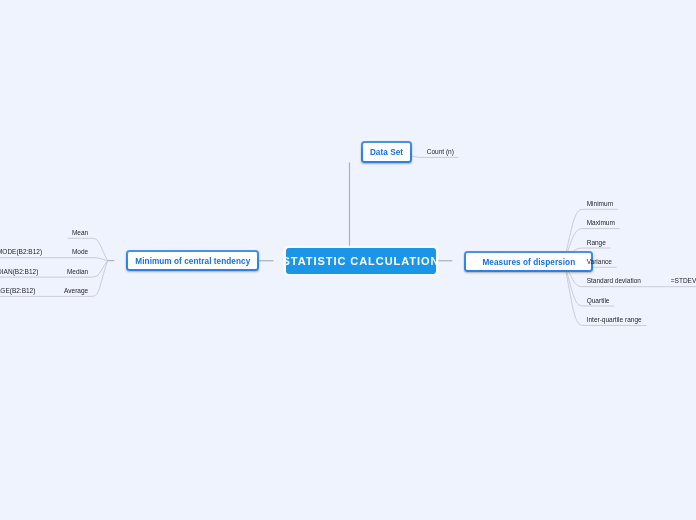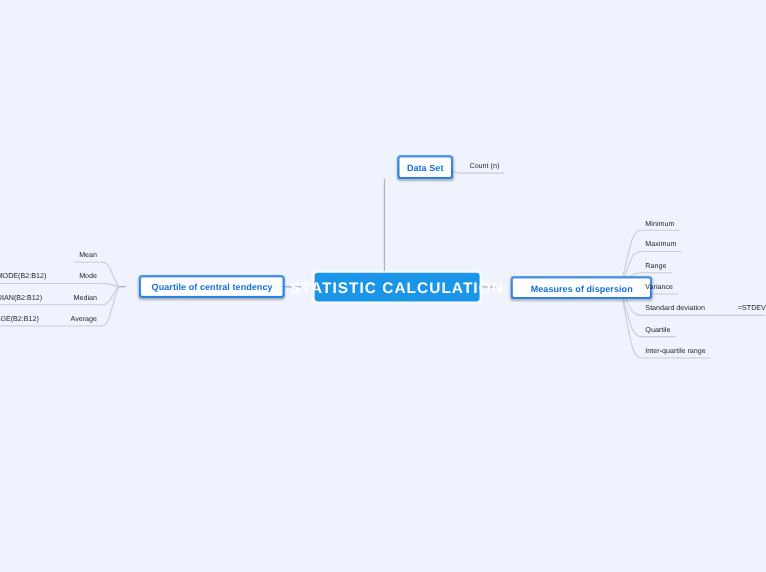--- a/index.html
+++ b/index.html
@@ -6,21 +6,21 @@
   html,body{margin:0;padding:0;}
   body{width:696px;height:520px;overflow:hidden;background:#eff3fd;
        font-family:"Liberation Sans",sans-serif;}
   #canvas{position:relative;width:696px;height:520px;overflow:hidden;background:#eff3fd;}
   svg.links{position:absolute;left:0;top:0;width:696px;height:520px;}
 
   .node{position:absolute;box-sizing:border-box;display:flex;align-items:center;
         justify-content:center;font-family:"Liberation Sans",sans-serif;font-weight:bold;
         white-space:nowrap;transform:translateZ(0);margin-left:12px;}
   .node-root{background:#1a95e7;border-radius:3px;color:#ffffff;
-             letter-spacing:0.95px;font-size:14px;text-indent:0.95px;
+             letter-spacing:0.95px;font-size:11px;text-indent:0.95px;
              box-shadow:0 0 2px 1.5px #ffffff, 0 1px 2px rgba(120,100,80,0.45);}
   .node-branch{border-radius:3.5px;color:#1470dd;font-size:8.2px;
                padding-top:1.5px;letter-spacing:0.06px;text-indent:0.06px;
                background:
                  linear-gradient(#ffffff,#ffffff) padding-box,
                  linear-gradient(180deg,#4b93e6 0%,#2f86e2 50%,#2a81df 100%) border-box;
                border:2px solid transparent;
                box-shadow:0 1px 2px rgba(88,88,92,0.45);}
 
   .leaf{position:absolute;font-size:6.5px;color:#23262e;white-space:nowrap;
@@ -66,21 +66,21 @@
         <path d="M91.3,296.4 L-8,296.4"></path>
         <path d="M400,151.75 C406,151.75 412.5,157.4 418.5,157.4"></path>
         <path d="M418.5,157.4 L458.21,157.4"></path>
       </g>
   </svg>
 
   <div class="node node-root" style="left: 273.5px; top: 247.5px; width: 150px; height: 26.5px;">STATISTIC CALCULATION</div>
 
   <div class="node node-branch" style="left: 349px; top: 141px; width: 51px; height: 21.5px;">Data Set</div>
 
-  <div class="node node-branch" style="left: 114.3px; top: 250.2px; width: 133px; height: 21px;">Quartile of central tendency</div>
+  <div class="node node-branch" style="left: 114.3px; top: 250.2px; width: 133px; height: 21px;">Minimum of central tendency</div>
 
   <div class="node node-branch" style="left: 452.3px; top: 251px; width: 129px; height: 21px;">Measures of dispersion</div>
 
   <div class="leaf r" style="left: 426.8px; top: 148px;">Count (n)</div>
 
   <div class="leaf l" style="right: 607.8px; top: 228.9px;">Mean</div>
   <div class="leaf l" style="right: 607.8px; top: 248.3px;">Mode</div>
   <div class="leaf l" style="right: 607.8px; top: 267.7px;">Median</div>
   <div class="leaf l" style="right: 607.8px; top: 287px;">Average</div>
 

